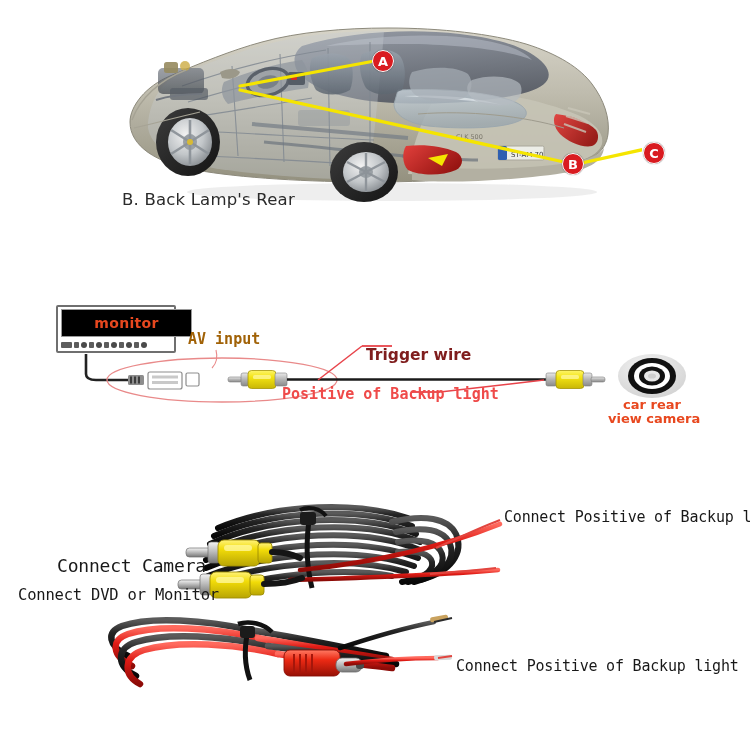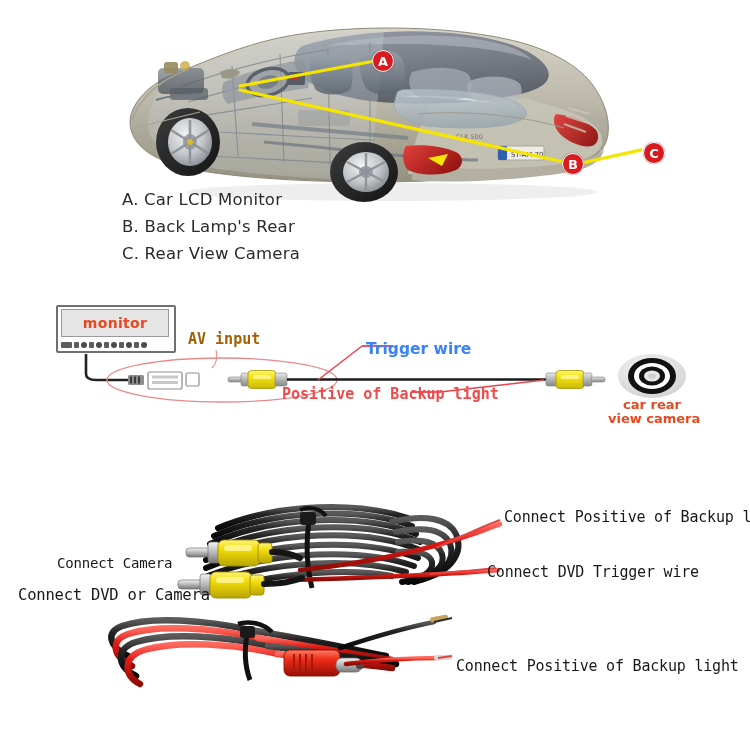--- a/index.html
+++ b/index.html
@@ -40,22 +40,22 @@
 
   #monitor{
     position:absolute;left:56px;top:17px;width:120px;height:48px;
   }
   #monitor-bezel{
     position:absolute;left:0;top:0;width:120px;height:48px;
     border:2.5px solid #6f6f6f;border-radius:2px;background:#fff;
     box-sizing:border-box;
   }
   #monitor-screen{
-    position:absolute;left:5px;top:4px;width:108px;height:28px;
-    border:1.2px solid #9a9a9a;box-sizing:border-box;background:#e5e5e5;
+    position:absolute;left:5px;top:4px;width:131px;height:28px;
+    border:1.2px solid #9a9a9a;box-sizing:border-box;background:#000000;
     display:flex;align-items:center;justify-content:center;
   }
   #monitor-label{
     color:#e8481f;font-size:14px;font-weight:bold;
     font-family:"DejaVu Sans", sans-serif;letter-spacing:.3px;
   }
   #monitor-buttons{
     position:absolute;left:3px;top:35px;width:114px;height:9px;
     display:flex;align-items:center;gap:2px;padding-left:2px;
     box-sizing:border-box;
@@ -63,21 +63,21 @@
   .mbtn{width:5px;height:6px;background:#5d5d5d;border-radius:1px;}
   .mbtn.wide{width:11px;}
   .mbtn.dot{width:6px;height:6px;border-radius:50%;background:#4a4a4a;}
 
   .sch-text{position:absolute;white-space:nowrap;}
   #label-av{
     left:188px;top:42px;color:#a16207;font-size:15px;font-weight:bold;
     font-family:"DejaVu Sans Mono", monospace;letter-spacing:0px;
   }
   #label-trigger{
-    left:366px;top:52px;color:#3b82f6;font-size:15.5px;font-weight:bold;
+    left:366px;top:58px;color:#7f1d1d;font-size:15.5px;font-weight:bold;
     font-family:"DejaVu Sans", sans-serif;
   }
   #label-positive{
     left:282px;top:97px;color:#ef4a49;font-size:15px;font-weight:bold;
     font-family:"DejaVu Sans Mono", monospace;
   }
   #label-camera{
     left:608px;top:110px;color:#e8481f;font-size:13px;font-weight:bold;
     text-align:center;line-height:14px;width:88px;
     font-family:"DejaVu Sans", sans-serif;
@@ -86,21 +86,21 @@
 
   
   #section-photos{position:absolute;left:0;top:452px;width:750px;height:298px;background:#fff;}
   #photo-svg{position:absolute;left:0;top:0;}
 
   .ph-text{
     position:absolute;white-space:nowrap;color:#181818;
     font-family:"DejaVu Sans Mono", monospace;font-size:15px;
     letter-spacing:-.2px;
   }
-  #ph-conn-camera{left:57px;top:103px;font-size:14px;}
+  #ph-conn-camera{left:57px;top:103px;font-size:18px;}
   #ph-conn-dvd-display{left:18px;top:134px;font-size:15.5px;}
   #ph-conn-pos-backup{left:504px;top:56px;}
   #ph-conn-dvd-trigger{left:487px;top:111px;}
   #ph-conn-neg-backup2{left:456px;top:168px;}
   #ph-conn-pos-backup2{left:456px;top:205px;}
 </style>
 </head>
 <body>
 
 <div id="page">
@@ -287,23 +287,21 @@
 
         <path d="M316,152 L336,148 L330,160 Z" fill="#f5e500"></path>
       </svg>
 
       <div class="abc-marker" id="marker-a">A</div>
       <div class="abc-marker" id="marker-b">B</div>
       <div class="abc-marker" id="marker-c">C</div>
     </div>
 
     <div class="legend-list">
-      <div>A. Car LCD Monitor</div>
       <div>B. Back Lamp's Rear</div>
-      <div>C. Rear View Camera</div>
     </div>
   </div>
 
   <div id="section-schematic">
 
     <svg id="sch-svg" width="750" height="160" viewBox="0 0 750 160">
       <defs>
         <linearGradient id="yelCon" x1="0" y1="0" x2="0" y2="1">
           <stop offset="0%" stop-color="#fdf46a"></stop>
           <stop offset="38%" stop-color="#f3e312"></stop>
@@ -519,21 +517,20 @@
 
         <rect x="430" y="164" width="18" height="5" rx="2" fill="#c9a25e" transform="rotate(-11 439 166)"></rect>
         <rect x="434" y="203" width="18" height="5" rx="2" fill="#d9d9d9" transform="rotate(-2 443 205)"></rect>
 
         <path d="M434,170 L452,166" stroke="#2b2b2b" stroke-width="2" fill="none"></path>
         <path d="M438,206 L452,204" stroke="#e2453f" stroke-width="2" fill="none"></path>
       </g>
     </svg>
 
     <div class="ph-text" id="ph-conn-camera">Connect Camera</div>
-    <div class="ph-text" id="ph-conn-dvd-display">Connect DVD or Camera</div>
+    <div class="ph-text" id="ph-conn-dvd-display">Connect DVD or Monitor</div>
 
     <div class="ph-text" id="ph-conn-pos-backup">Connect Positive of Backup light</div>
-    <div class="ph-text" id="ph-conn-dvd-trigger">Connect DVD Trigger wire</div>
 
     <div class="ph-text" id="ph-conn-pos-backup2">Connect Positive of Backup light</div>
   </div>
 
 </div>
 
 </body></html>

